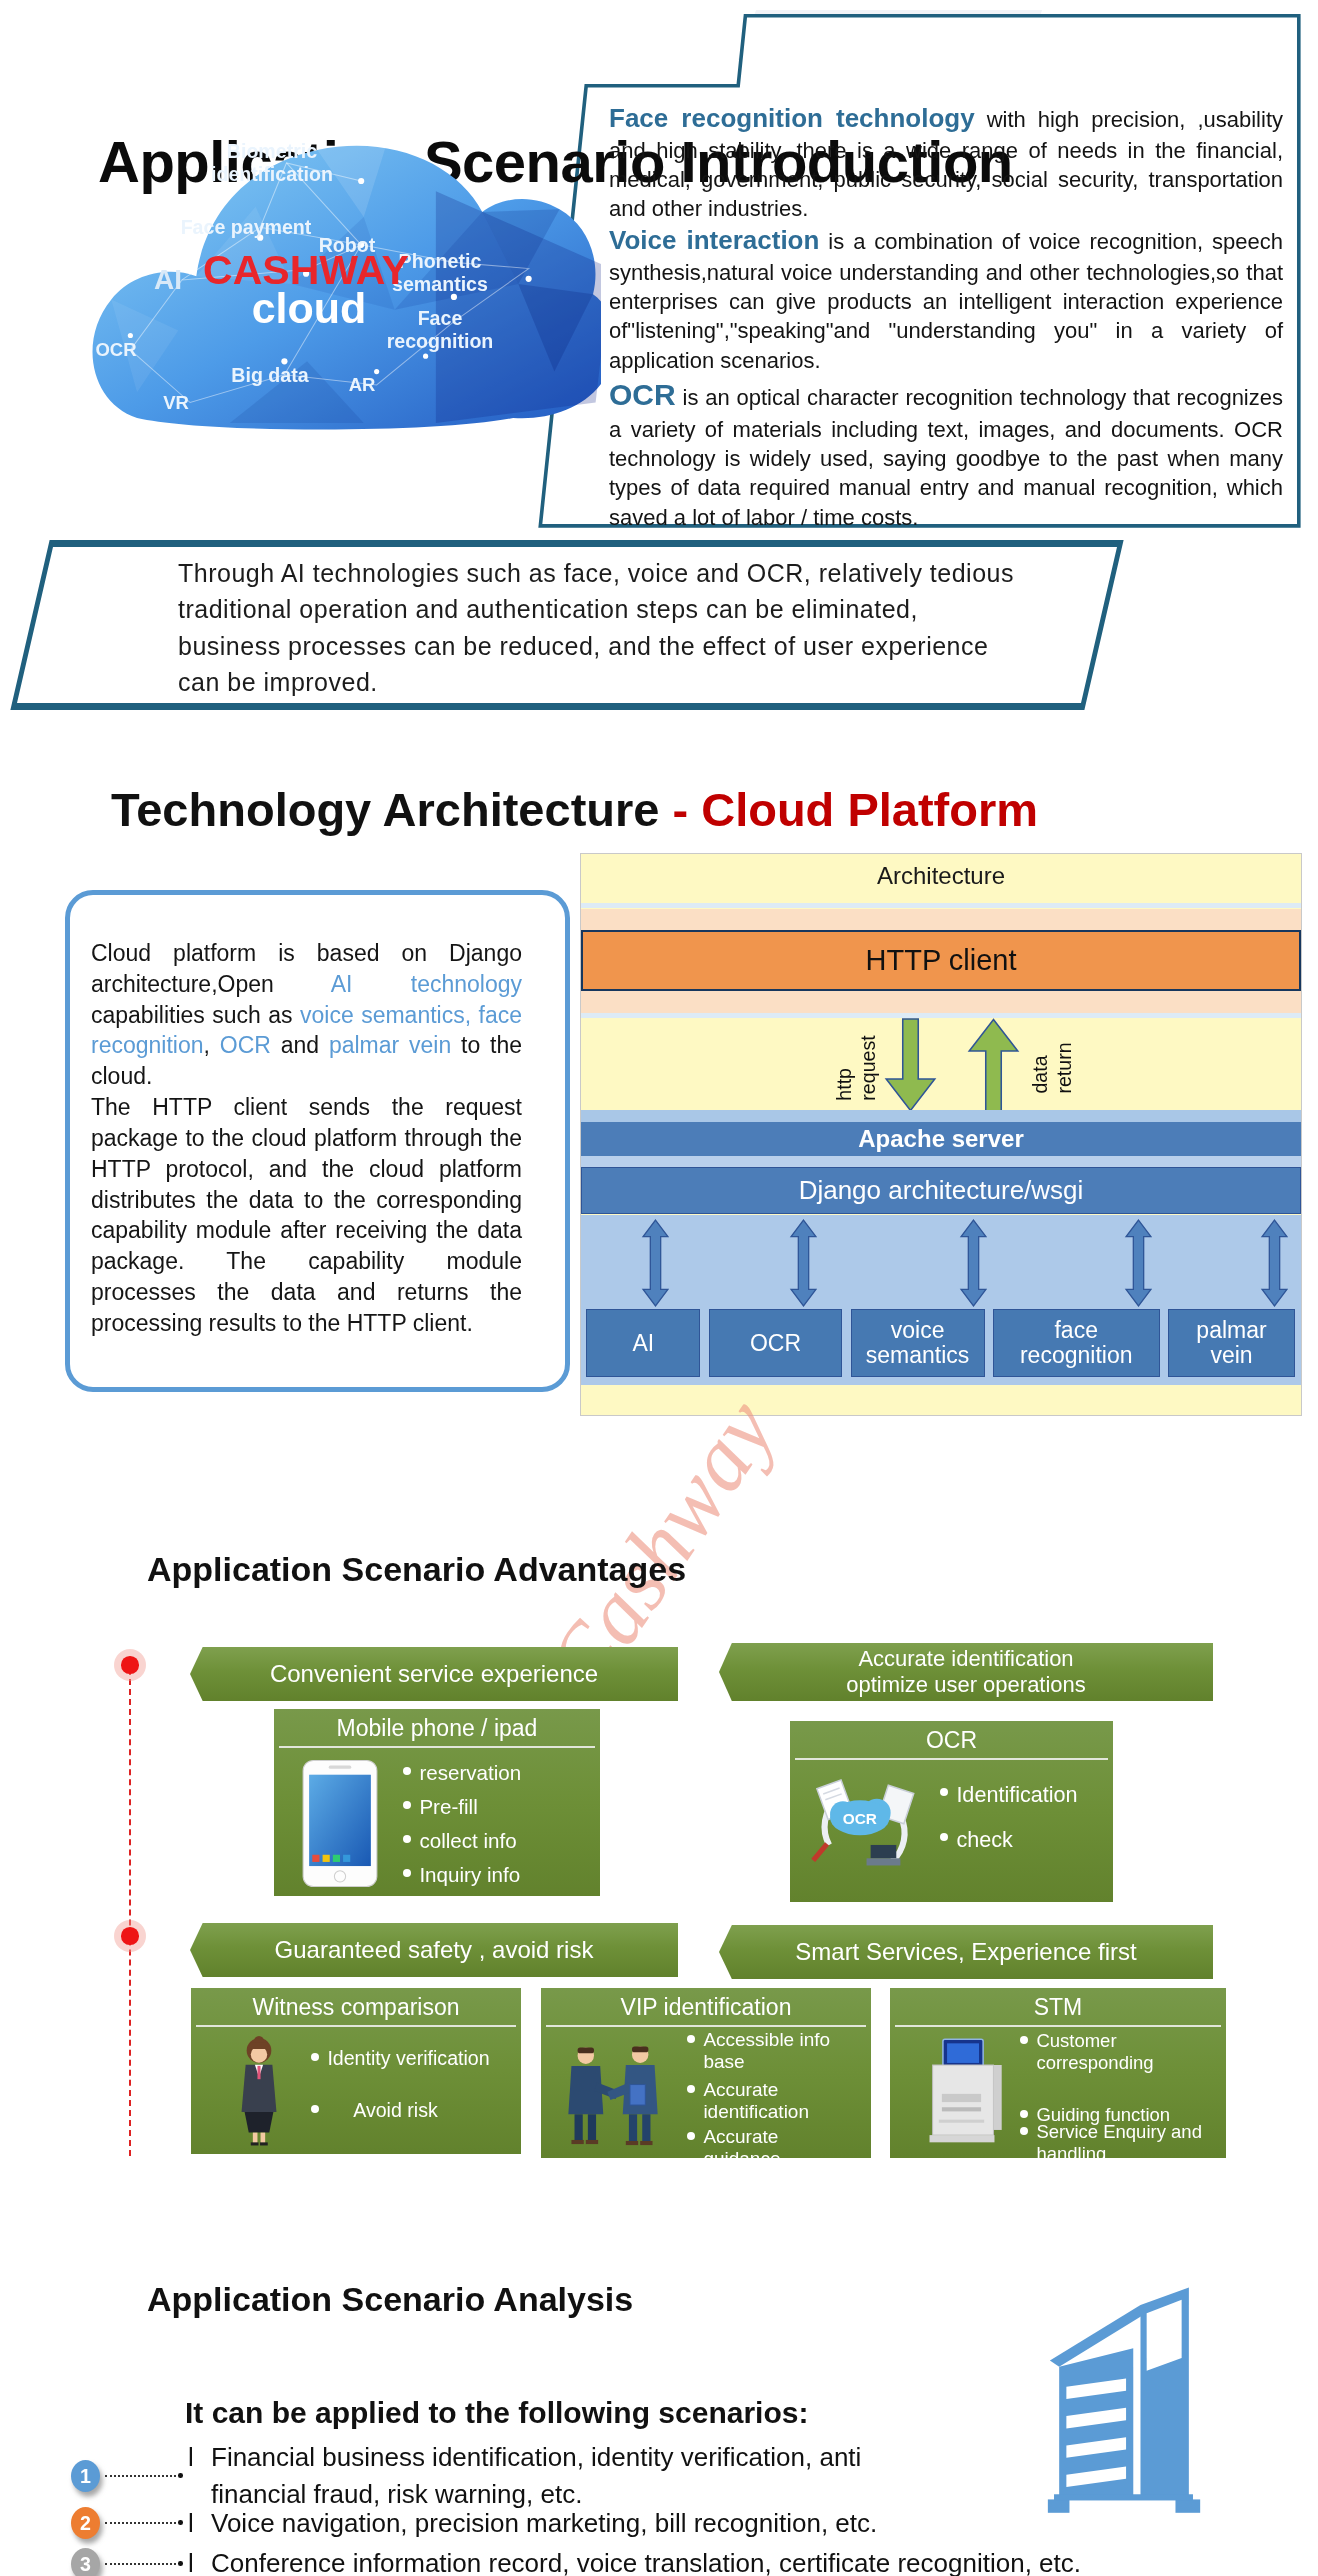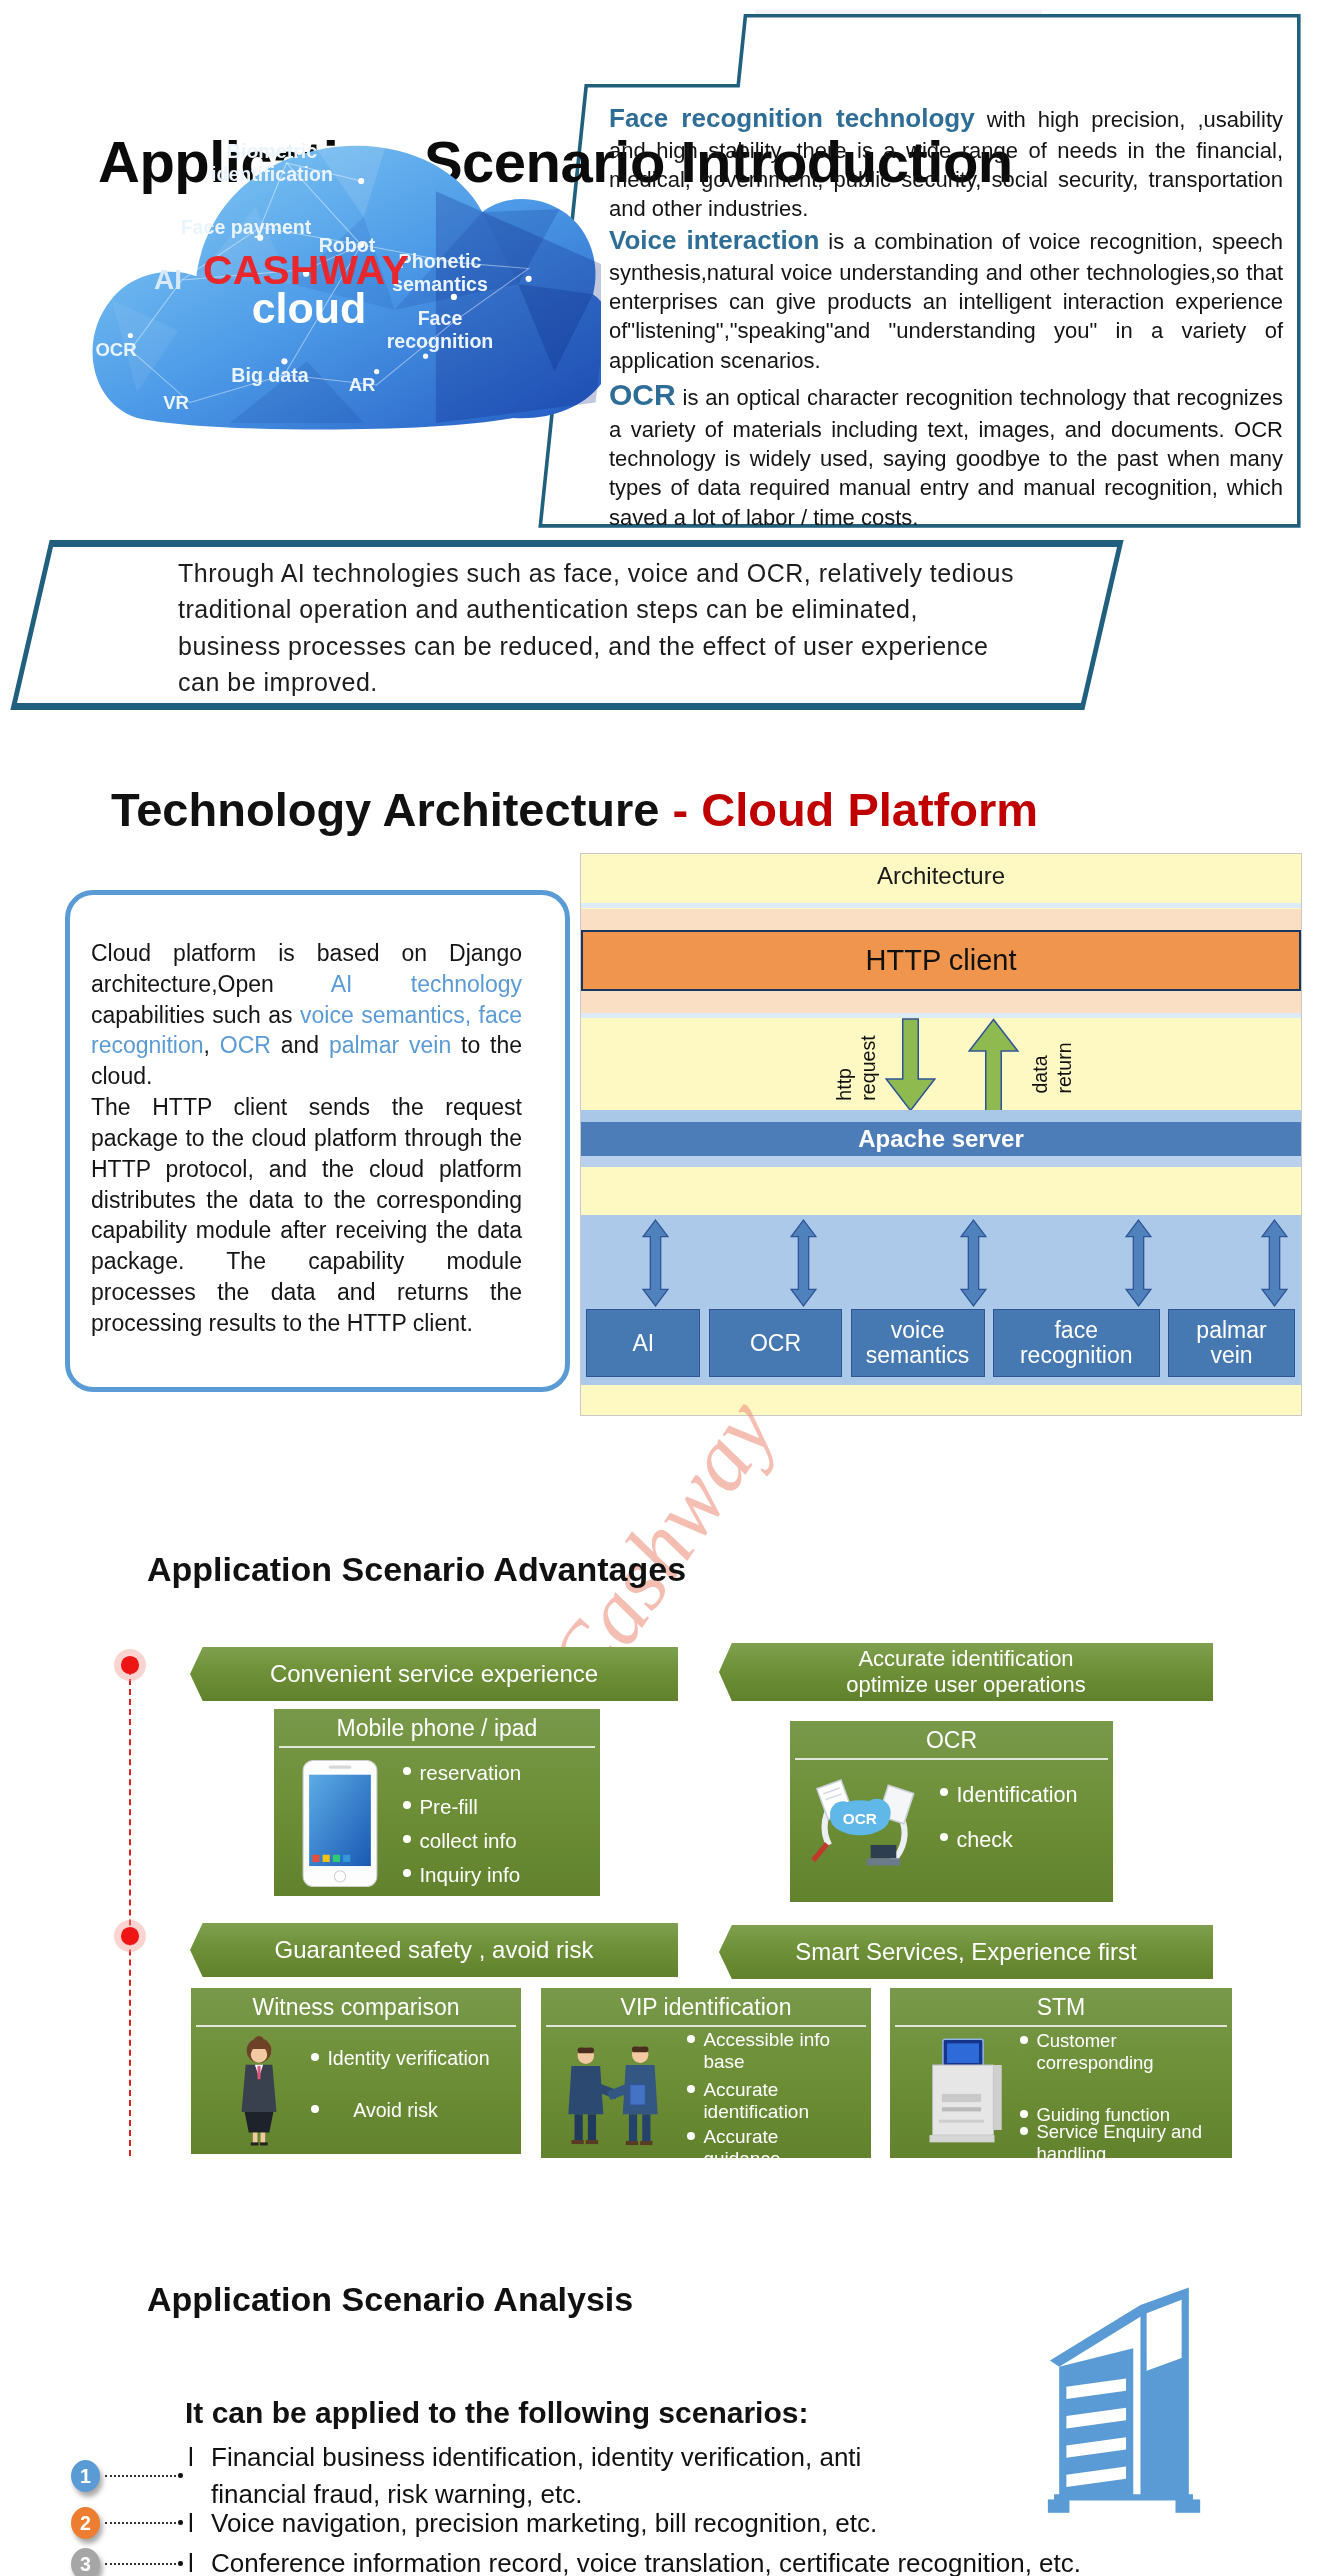--- a/index.html
+++ b/index.html
@@ -180,20 +180,21 @@
     </svg>
     <svg class="abs" style="left:384px;top:164px;" width="57" height="94" viewBox="0 0 110 182">
       <polygon points="40,180 70,180 70,64 102,64 55,3 8,64 40,64" fill="#8fba4f" stroke="#2f5597" stroke-width="3"></polygon>
     </svg>
     <div class="vlabel" style="left: 430px; top: 173px; white-space: pre-line;">data
 return</div>
 
     <div class="band" style="top:256px;height:12.4px;background:#a9c7e7;"></div>
     <div class="blue-bar" style="top:268px;height:34px;font-size:24px;font-weight:700;">Apache server</div>
     <div class="band" style="top:302px;height:11.3px;background:#b9d0ec;"></div>
+    <div class="blue-bar" style="top:313px;height:47px;font-size:26px;border:1.5px solid #2f5597;">Django architecture/wsgi</div>
 
     <div class="mod-region">
       <svg class="abs" style="left:60px;top:4.1px;" width="29" height="88" viewBox="0 0 56 170">
           <polygon points="28,2 52,34 38,34 38,136 52,136 28,168 4,136 18,136 18,34 4,34" fill="#4f81bd" stroke="#2f5597" stroke-width="2.5"></polygon>
         </svg>
       <svg class="abs" style="left:208px;top:4.1px;" width="29" height="88" viewBox="0 0 56 170">
           <polygon points="28,2 52,34 38,34 38,136 52,136 28,168 4,136 18,136 18,34 4,34" fill="#4f81bd" stroke="#2f5597" stroke-width="2.5"></polygon>
         </svg>
       <svg class="abs" style="left:378px;top:4.1px;" width="29" height="88" viewBox="0 0 56 170">
           <polygon points="28,2 52,34 38,34 38,136 52,136 28,168 4,136 18,136 18,34 4,34" fill="#4f81bd" stroke="#2f5597" stroke-width="2.5"></polygon>
@@ -374,21 +375,21 @@
 identification</span>
         </div>
         <div class="cbullet" style="left: 146px; top: 138px;">
           <div class="dot"></div>
           <span style="font-size: 19px;">Accurate
 guidance</span>
         </div>
       </div>
   </div>
 
-  <div class="adv-card" style="left:890px;top:1988px;width:336px;height:170px;padding-left:6px;">
+  <div class="adv-card" style="left:890px;top:1988px;width:336px;height:170px;">
     <div class="card-title">STM</div>
     <div class="card-divider"></div>
     <svg class="abs" style="left:23px;top:44px;" width="98" height="116" viewBox="0 0 190 225">
       <rect x="58" y="14" width="78" height="54" rx="4" fill="#16348c" stroke="#8fb3e2" stroke-width="3"></rect>
       <rect x="66" y="22" width="62" height="38" fill="#2f6bd8"></rect>
       <rect x="88" y="68" width="18" height="10" fill="#9e9e9e"></rect>
       <rect x="38" y="64" width="118" height="136" fill="#e6e6e6" stroke="#bdbdbd" stroke-width="2"></rect>
       <rect x="156" y="64" width="16" height="126" fill="#cfcfcf"></rect>
       <rect x="56" y="120" width="76" height="16" fill="#c9c9c9"></rect>
       <rect x="56" y="146" width="76" height="8" fill="#bbbbbb"></rect>

